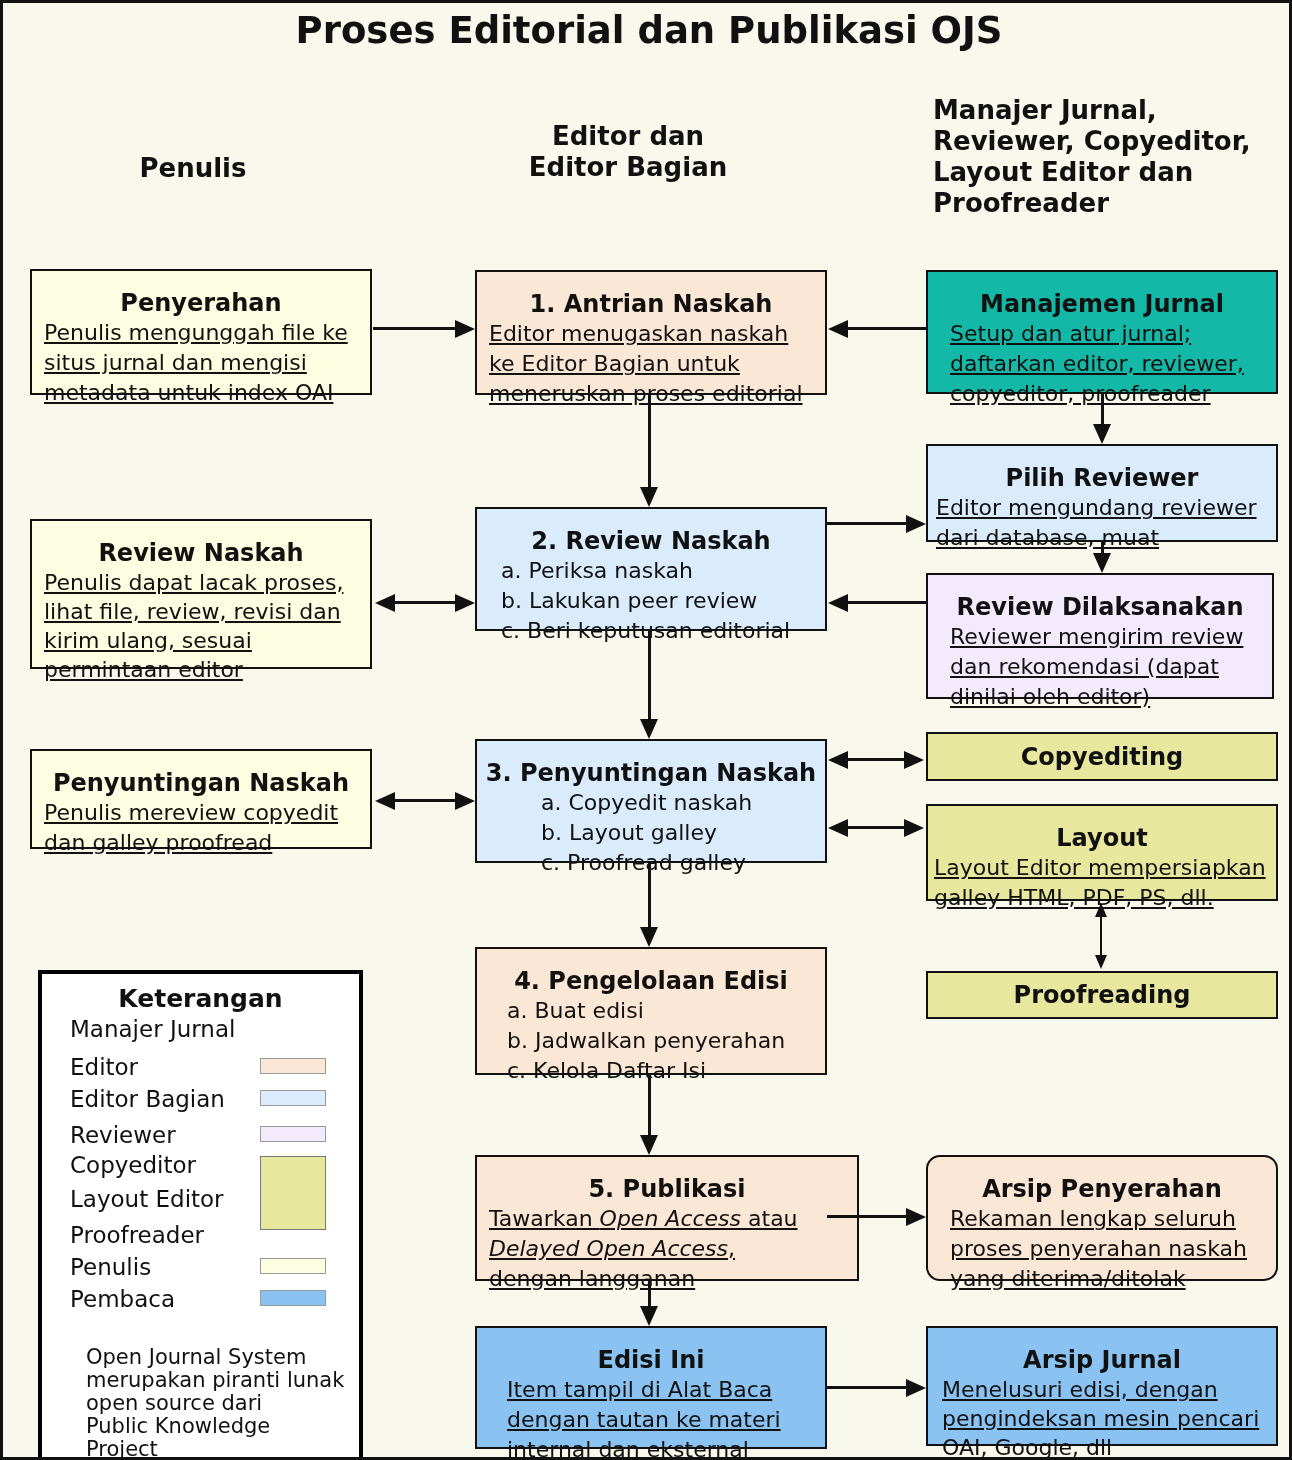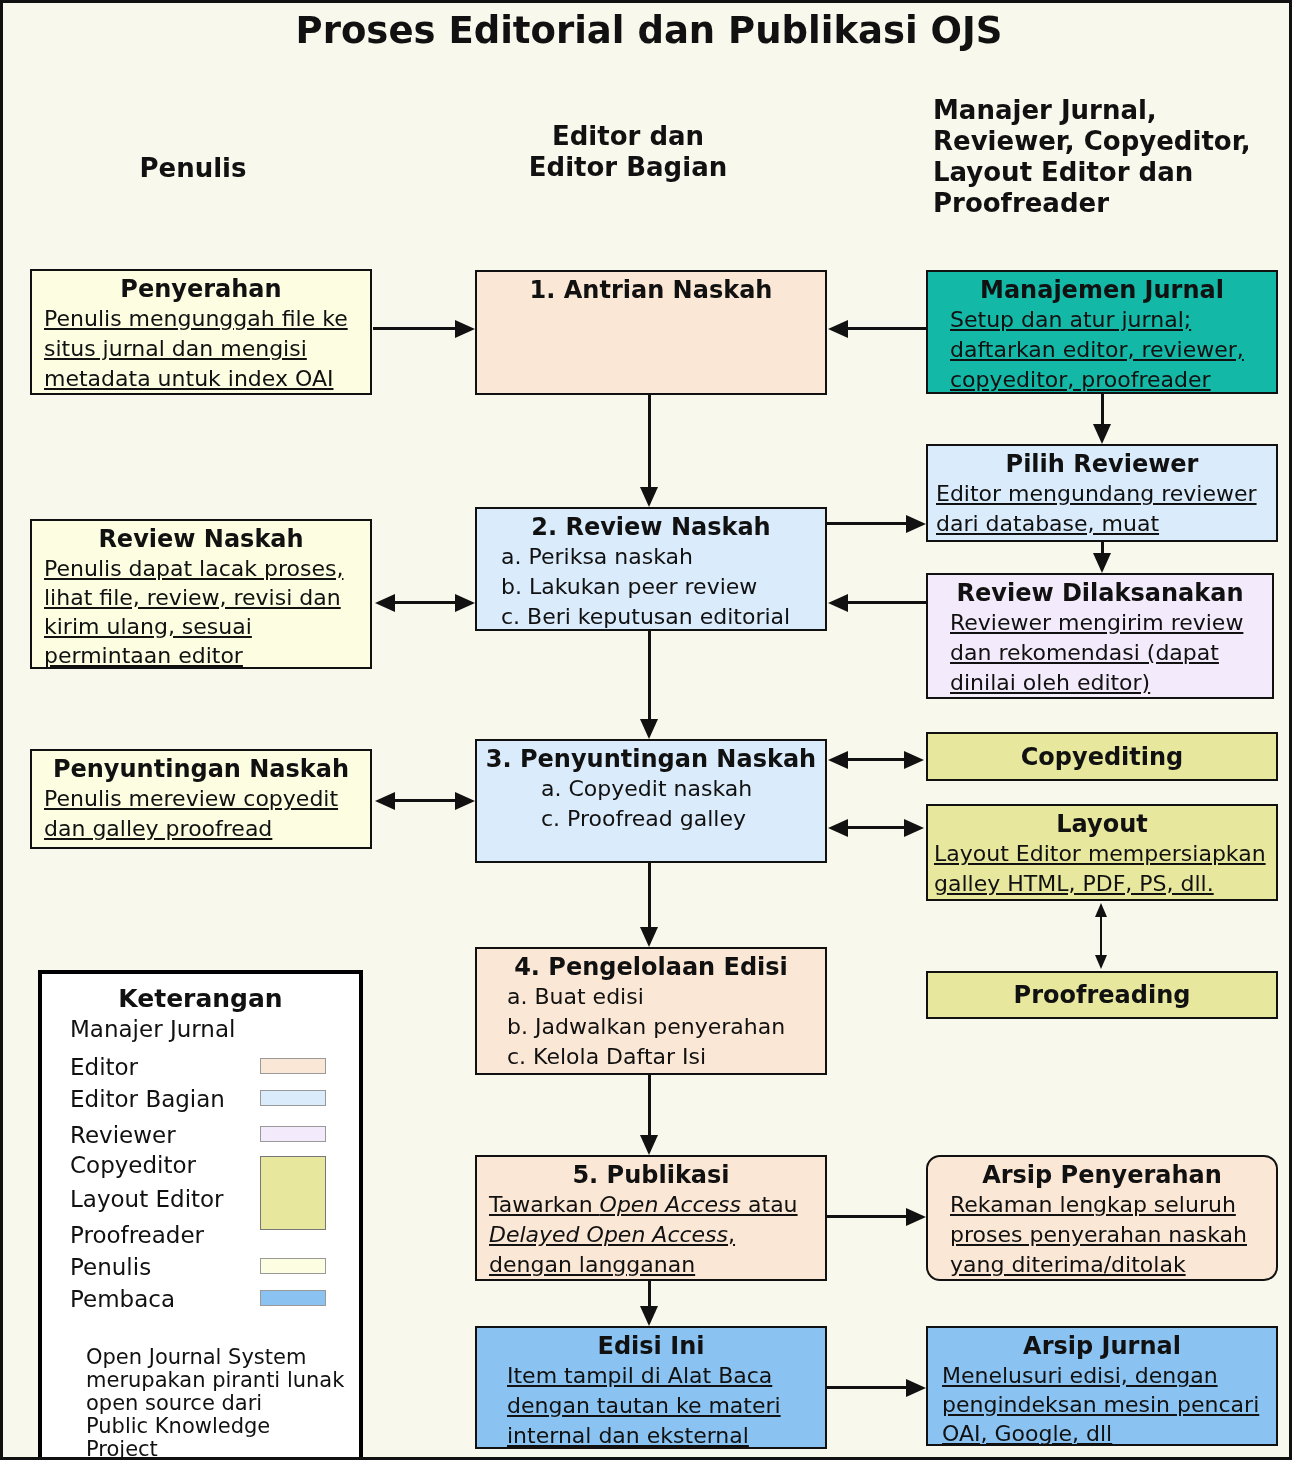--- a/index.html
+++ b/index.html
@@ -13,21 +13,21 @@
   .page-title{
     position:absolute;left:0;top:6px;width:1292px;text-align:center;
     font-size:37px;font-weight:bold;letter-spacing:0px;
   }
   .col-header{position:absolute;font-size:26px;font-weight:bold;white-space:pre-line;line-height:31px;}
   .ch-penulis{left:60px;top:150px;width:260px;text-align:center;}
   .ch-editor{left:480px;top:118px;width:290px;text-align:center;}
   .ch-manajer{left:930px;top:92px;width:350px;text-align:left;}
   .fbox{
     position:absolute;border:2px solid #111;box-sizing:border-box;
-    padding-top:3px;
+    padding-top:17px;
   }
   .fbox .btitle{text-align:center;font-weight:bold;font-size:24px;line-height:30px;}
   .fbox .bbody{font-size:22px;line-height:30px;white-space:pre-line;padding-left:12px;padding-right:4px;text-decoration:underline;}
   .fbox .bitem{font-size:22px;line-height:30px;}
   .center-title{display:flex;align-items:center;justify-content:center;height:100%;padding:0;}
   .center-title .btitle{width:100%;}
   .it{font-style:italic;}
   .hline{position:absolute;height:3px;background:#111;}
   .vline{position:absolute;width:3px;background:#111;}
   .thin{width:2px;}
@@ -73,39 +73,43 @@
 permintaan editor</div>
 </div>
 <div class="fbox" style="left: 27px; top: 746px; width: 342px; height: 100px; background-color: rgb(253, 253, 225);">
   <div class="btitle">Penyuntingan Naskah</div>
   <div class="bbody">Penulis mereview copyedit
 dan galley proofread</div>
 </div>
 
 <div class="fbox" style="left: 472px; top: 267px; width: 352px; height: 125px; background-color: rgb(251, 231, 213);">
   <div class="btitle">1. Antrian Naskah</div>
+  <div class="bbody">Editor menugaskan naskah
+ke Editor Bagian untuk
+meneruskan proses editorial</div>
 </div>
 <div class="fbox" style="left: 472px; top: 504px; width: 352px; height: 124px; background-color: rgb(218, 235, 251);">
   <div class="btitle">2. Review Naskah</div>
   <div class="bitem" style="padding-left:24px;">a. Periksa naskah</div>
   <div class="bitem" style="padding-left:24px;">b. Lakukan peer review</div>
   <div class="bitem" style="padding-left:24px;">c. Beri keputusan editorial</div>
 </div>
 <div class="fbox" style="left: 472px; top: 736px; width: 352px; height: 124px; background-color: rgb(218, 235, 251);">
   <div class="btitle">3. Penyuntingan Naskah</div>
   <div class="bitem" style="padding-left:64px;">a. Copyedit naskah</div>
+  <div class="bitem" style="padding-left:64px;">b. Layout galley</div>
   <div class="bitem" style="padding-left:64px;">c. Proofread galley</div>
 </div>
 <div class="fbox" style="left: 472px; top: 944px; width: 352px; height: 128px; background-color: rgb(251, 231, 213);">
   <div class="btitle">4. Pengelolaan Edisi</div>
   <div class="bitem" style="padding-left:30px;">a. Buat edisi</div>
   <div class="bitem" style="padding-left:30px;">b. Jadwalkan penyerahan</div>
   <div class="bitem" style="padding-left:30px;">c. Kelola Daftar Isi</div>
 </div>
-<div class="fbox" style="left: 472px; top: 1152px; width: 352px; height: 126px; background-color: rgb(251, 231, 213);">
+<div class="fbox" style="left: 472px; top: 1152px; width: 384px; height: 126px; background-color: rgb(251, 231, 213);">
   <div class="btitle">5. Publikasi</div>
   <div class="bbody"><span>Tawarkan </span><span class="it">Open Access</span><span> atau
 </span><span class="it">Delayed Open Access</span><span>,
 dengan langganan</span></div>
 </div>
 <div class="fbox" style="left: 472px; top: 1323px; width: 352px; height: 123px; background-color: rgb(138, 195, 242);">
   <div class="btitle">Edisi Ini</div>
   <div class="bbody" style="padding-left:30px;">Item tampil di Alat Baca
 dengan tautan ke materi
 internal dan eksternal</div>

